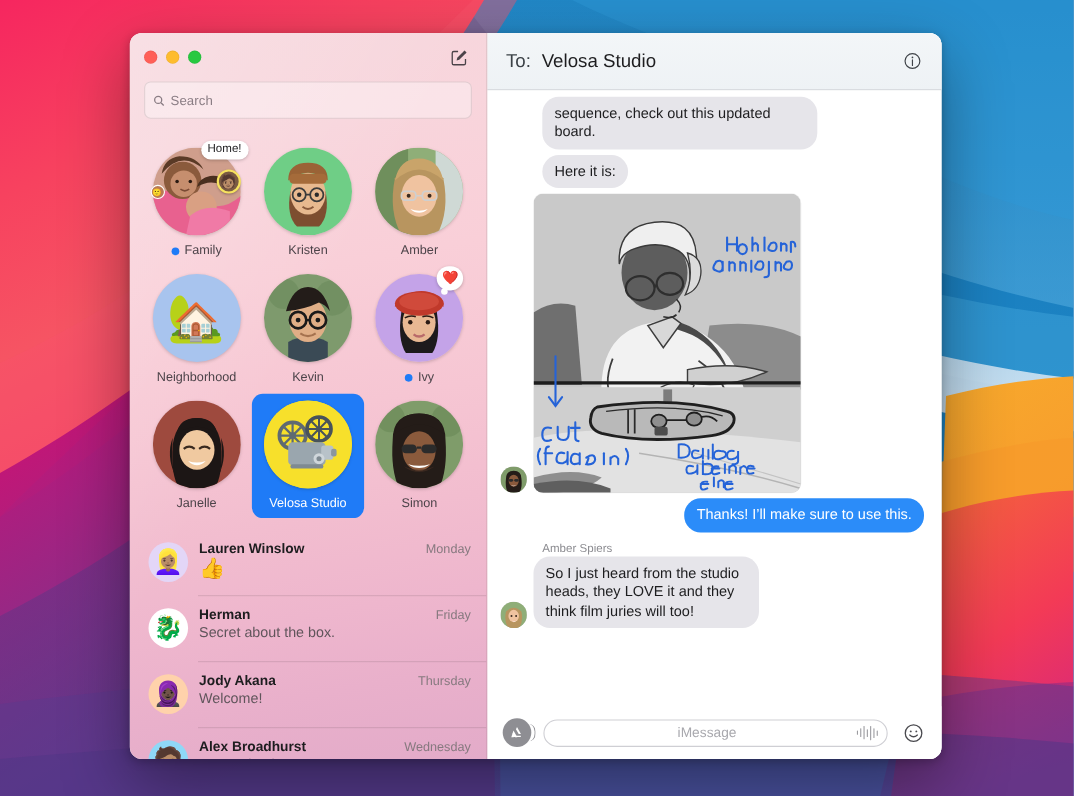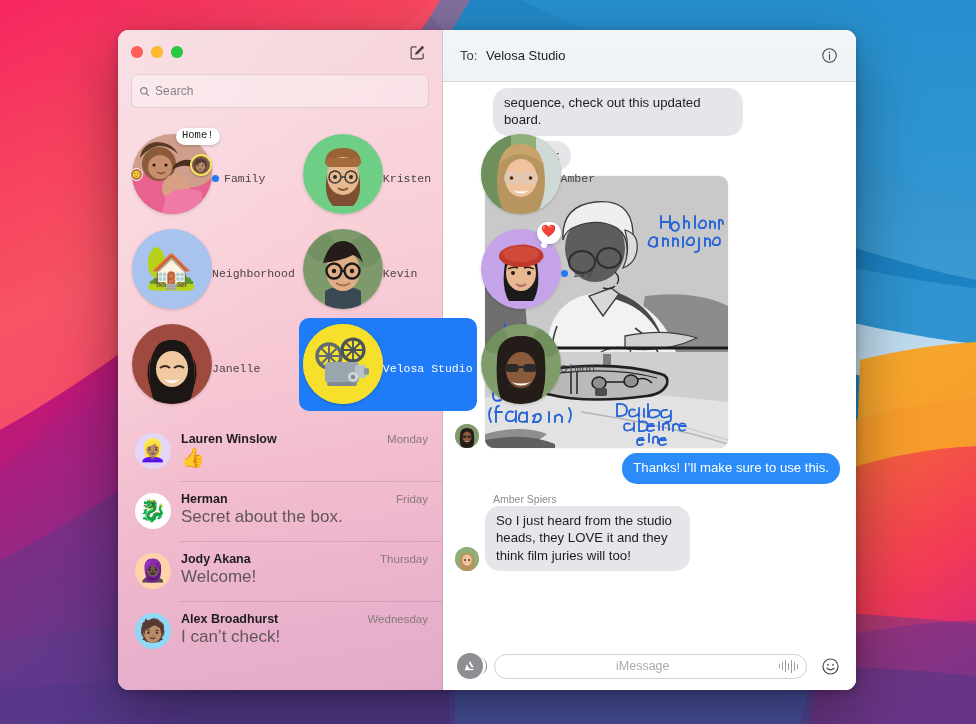--- a/index.html
+++ b/index.html
@@ -72,23 +72,23 @@
 
   
   .pins {
     position: relative; z-index: 2;
     padding: 10px 10px 6px;
     display: grid;
     grid-template-columns: repeat(3, 1fr);
     row-gap: 2px;
   }
   .pin {
-    display: flex; flex-direction: row; align-items: center;
+    display: flex; flex-direction: column; align-items: center;
     padding: 6px 4px 7px; border-radius: 10px;
-    cursor: default; position: relative; font-family: Liberation Mono, monospace;
+    cursor: default; position: relative;
   }
   .pin.selected { background: #1f7bf7; }
   .pin .av-wrap { position: relative; width: 80px; height: 80px; }
   .pin .av {
     width: 80px; height: 80px; border-radius: 50%;
     overflow: hidden; position: relative;
     box-shadow: 0 1px 3px rgba(0,0,0,.18);
   }
   .pin .label {
     margin-top: 8px; font-size: 11.5px; color: #4c4349;
@@ -145,34 +145,34 @@
   .conv .cav {
     width: 36px; height: 36px; border-radius: 50%; flex: 0 0 36px;
     display: flex; align-items: center; justify-content: center;
     font-size: 22px; overflow: hidden; margin-top: 1px;
   }
   .conv .cbody { flex: 1 1 auto; min-width: 0; }
   .conv .crow1 { display: flex; align-items: baseline; }
   .conv .cname { font-size: 12.5px; font-weight: bold; color: #1d1d1f; }
   .conv .ctime { margin-left: auto; font-size: 11.5px; color: #86797f; padding-left: 8px; }
   .conv .cprev {
-    font-size: 17px; color: #60555b; margin-top: 1px;
+    font-size: 13px; color: #60555b; margin-top: 1px;
     overflow: hidden; text-overflow: ellipsis; white-space: nowrap;
   }
   .conv .cprev.emoji { font-size: 19px; line-height: 22px; }
 
   
   #chat { flex: 1 1 auto; display: flex; flex-direction: column; background: #fff; min-width: 0; }
   .chat-header {
     height: 52px; flex: 0 0 52px;
     background: linear-gradient(180deg,#f3f6f8 0%,#eef2f5 100%);
     border-bottom: .5px solid #d5d9dd;
     display: flex; align-items: center; padding: 0 16px 0 17px;
   }
-  .chat-header .to { font-size: 13px; color: #3c4247; }
+  .chat-header .to { font-size: 17px; color: #3c4247; }
   .chat-header .to .lbl { color: #3c4247; }
   .chat-header .to .val { color: #1d1d1f; margin-left: 5px; }
   .info-btn { margin-left: auto; width: 22px; height: 22px; cursor: default;
               display:flex;align-items:center;justify-content:center; }
 
   .messages {
     flex: 1 1 auto; overflow: hidden;
     padding: 6px 16px 6px 12px;
     display: flex; flex-direction: column; gap: 5px;
   }

